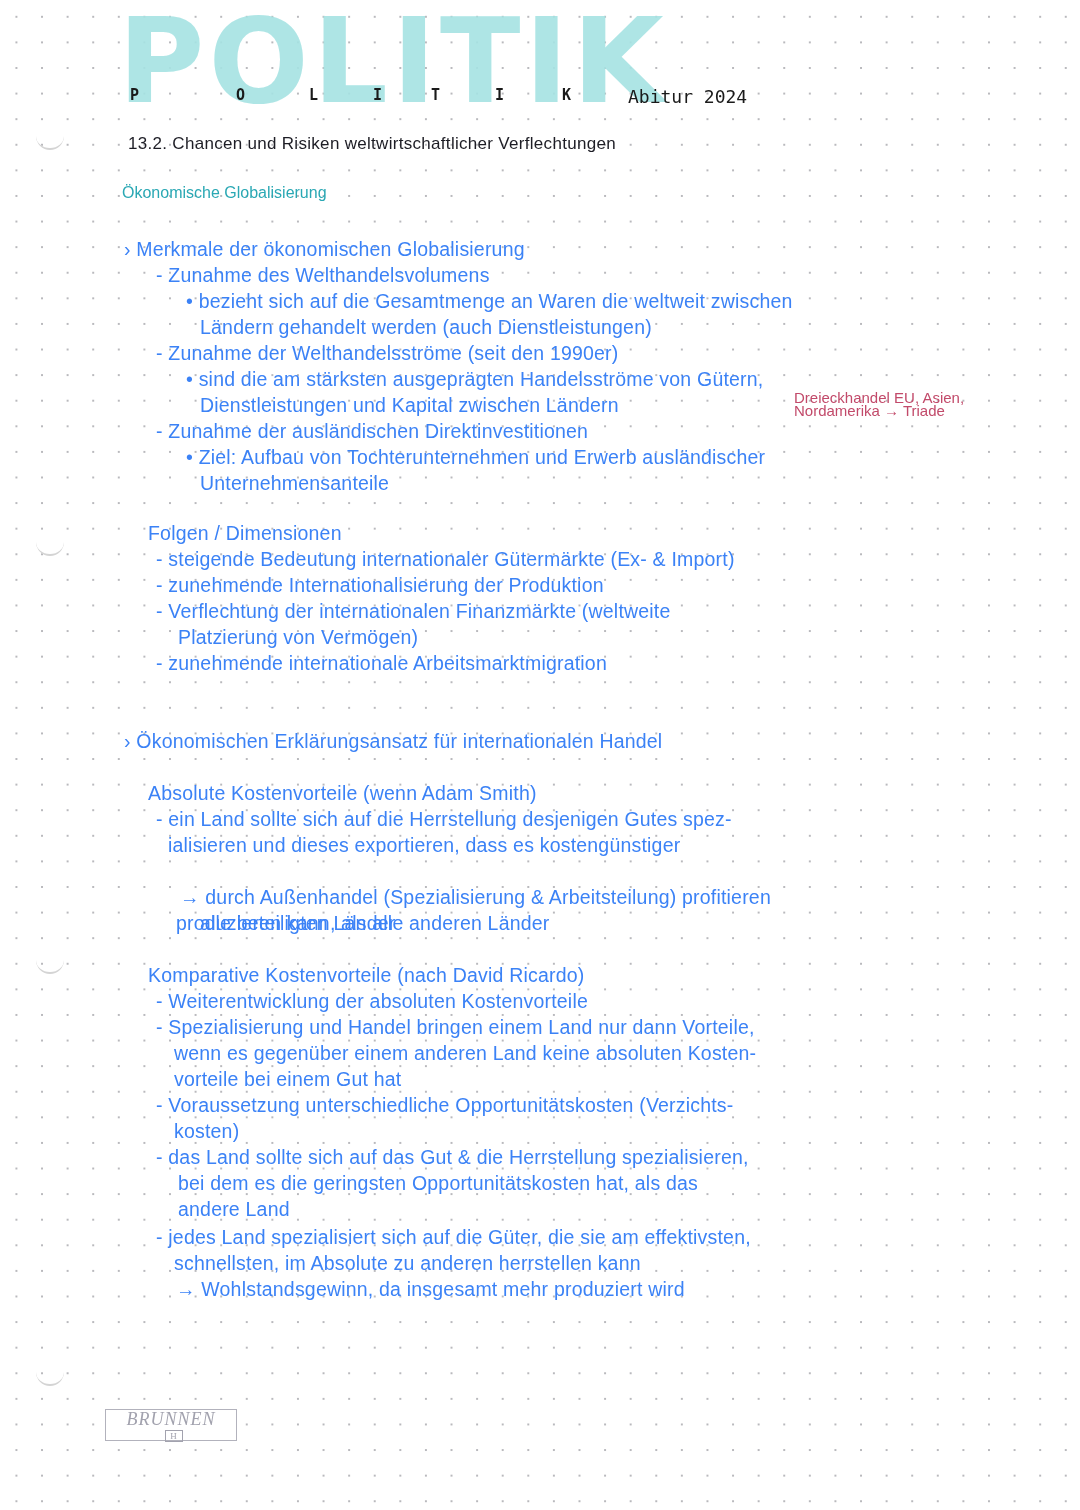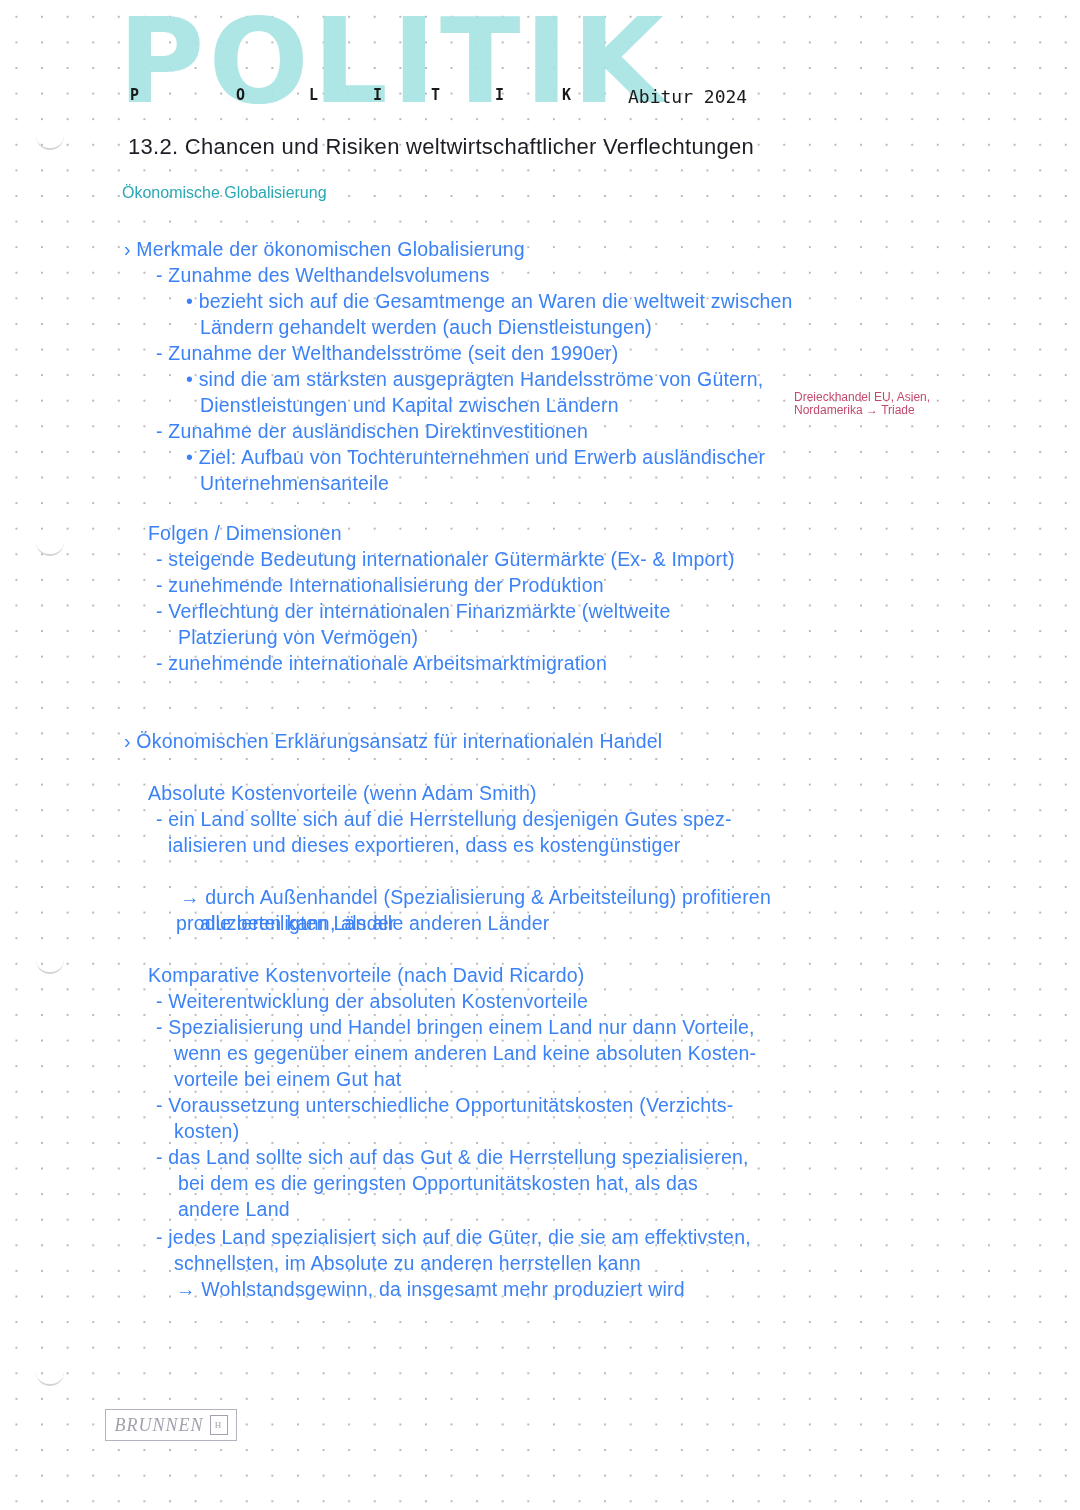--- a/index.html
+++ b/index.html
@@ -23,40 +23,40 @@
   }
   .spaced-letters { position: absolute; top: 86px; left: 0; width: 600px; height: 20px; }
   .spaced-letters span {
     position: absolute; font-family: "DejaVu Sans Mono", monospace; font-size: 15px; color: #1a1a1a; font-weight: bold;
   }
   .abitur {
     position: absolute; left: 628px; top: 86px; font-size: 18px; color: #1a1a1a;
     font-family: "DejaVu Sans Mono", monospace;
   }
   .chapter {
-    position: absolute; left: 128px; top: 134px; font-size: 22px; color: #1d1d25;
+    position: absolute; left: 128px; top: 134px; font-size: 17px; color: #1d1d25;
     font-family: "Liberation Sans", sans-serif; letter-spacing: 0.3px;
   }
   .section-title {
     position: absolute; left: 122px; top: 184px; font-size: 16px; color: #2aa8b4;
     font-family: "Liberation Sans", sans-serif;
   }
   .note {
     position: absolute; font-family: "Liberation Sans", sans-serif;
     font-size: 19.5px; color: #3b82f6; white-space: nowrap; letter-spacing: 0.2px;
   }
   .side-note {
     position: absolute; font-family: "Liberation Sans", sans-serif;
-    font-size: 12px; color: #c24a6a; line-height: 13px; white-space: nowrap;
+    font-size: 15px; color: #c24a6a; line-height: 13px; white-space: nowrap;
   }
   .brand {
     position: absolute; left: 105px; top: 1409px; width: 130px; height: 30px;
     border: 1.5px solid #b2b2bc; display: flex; align-items: center; justify-content: center;
     font-family: "Liberation Serif", serif; font-style: italic; font-size: 18px; color: #a2a2ae;
-    letter-spacing: 1px; background: #fff;
+    letter-spacing: 1px; background: #fff; flex-direction: column;
   }
   .brand .logo {
     width: 16px; height: 18px; border: 1.5px solid #a2a2ae; margin-left: 6px;
     font-size: 9px; display: flex; align-items: center; justify-content: center; font-style: normal;
   }
 </style>
 </head>
 <body>
 
 <div class="punch" style="top:134px"></div>

